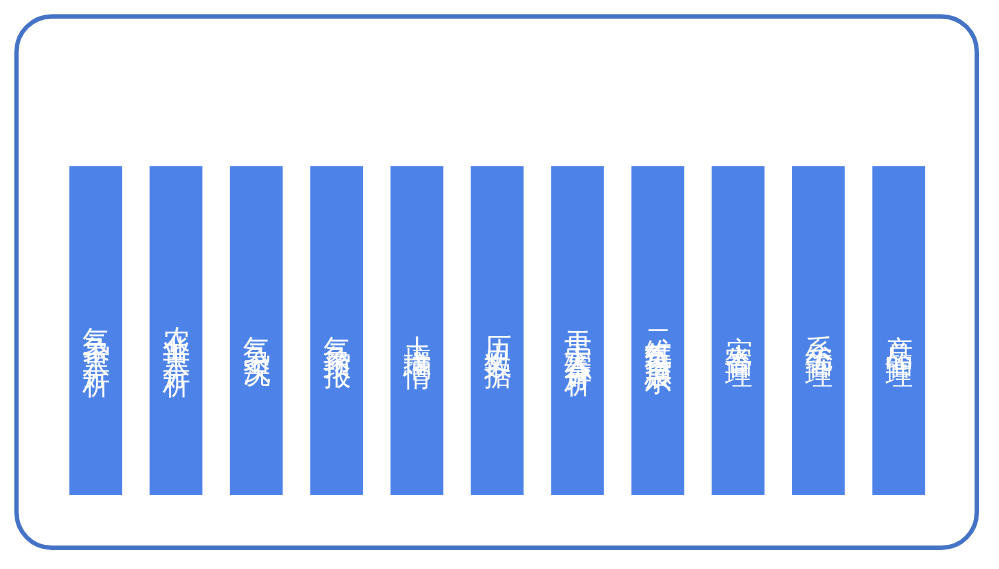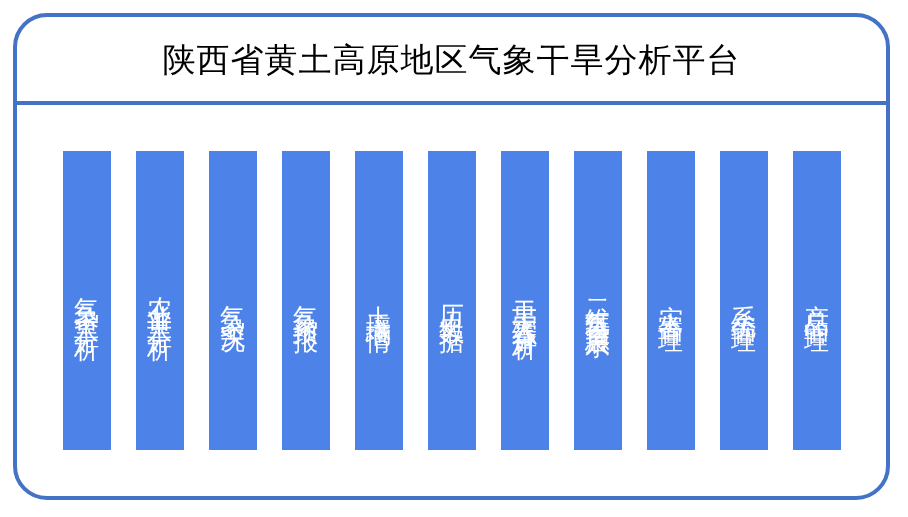--- a/index.html
+++ b/index.html
@@ -88,23 +88,20 @@
 
   .menu-bar.long .menu-bar-label {
     letter-spacing: 5px;
   }
 </style>
 </head>
 <body>
 
 <div id="app-frame">
 
-  <div id="title-bar">
-    <div id="page-title">陕西省黄土高原地区气象干旱分析平台</div>
-  </div>
 
   <div id="menu-strip">
 
     <div class="menu-bar">
       <span class="menu-bar-label">气象干旱分析</span>
     </div>
 
     <div class="menu-bar">
       <span class="menu-bar-label">农业干旱分析</span>
     </div>

